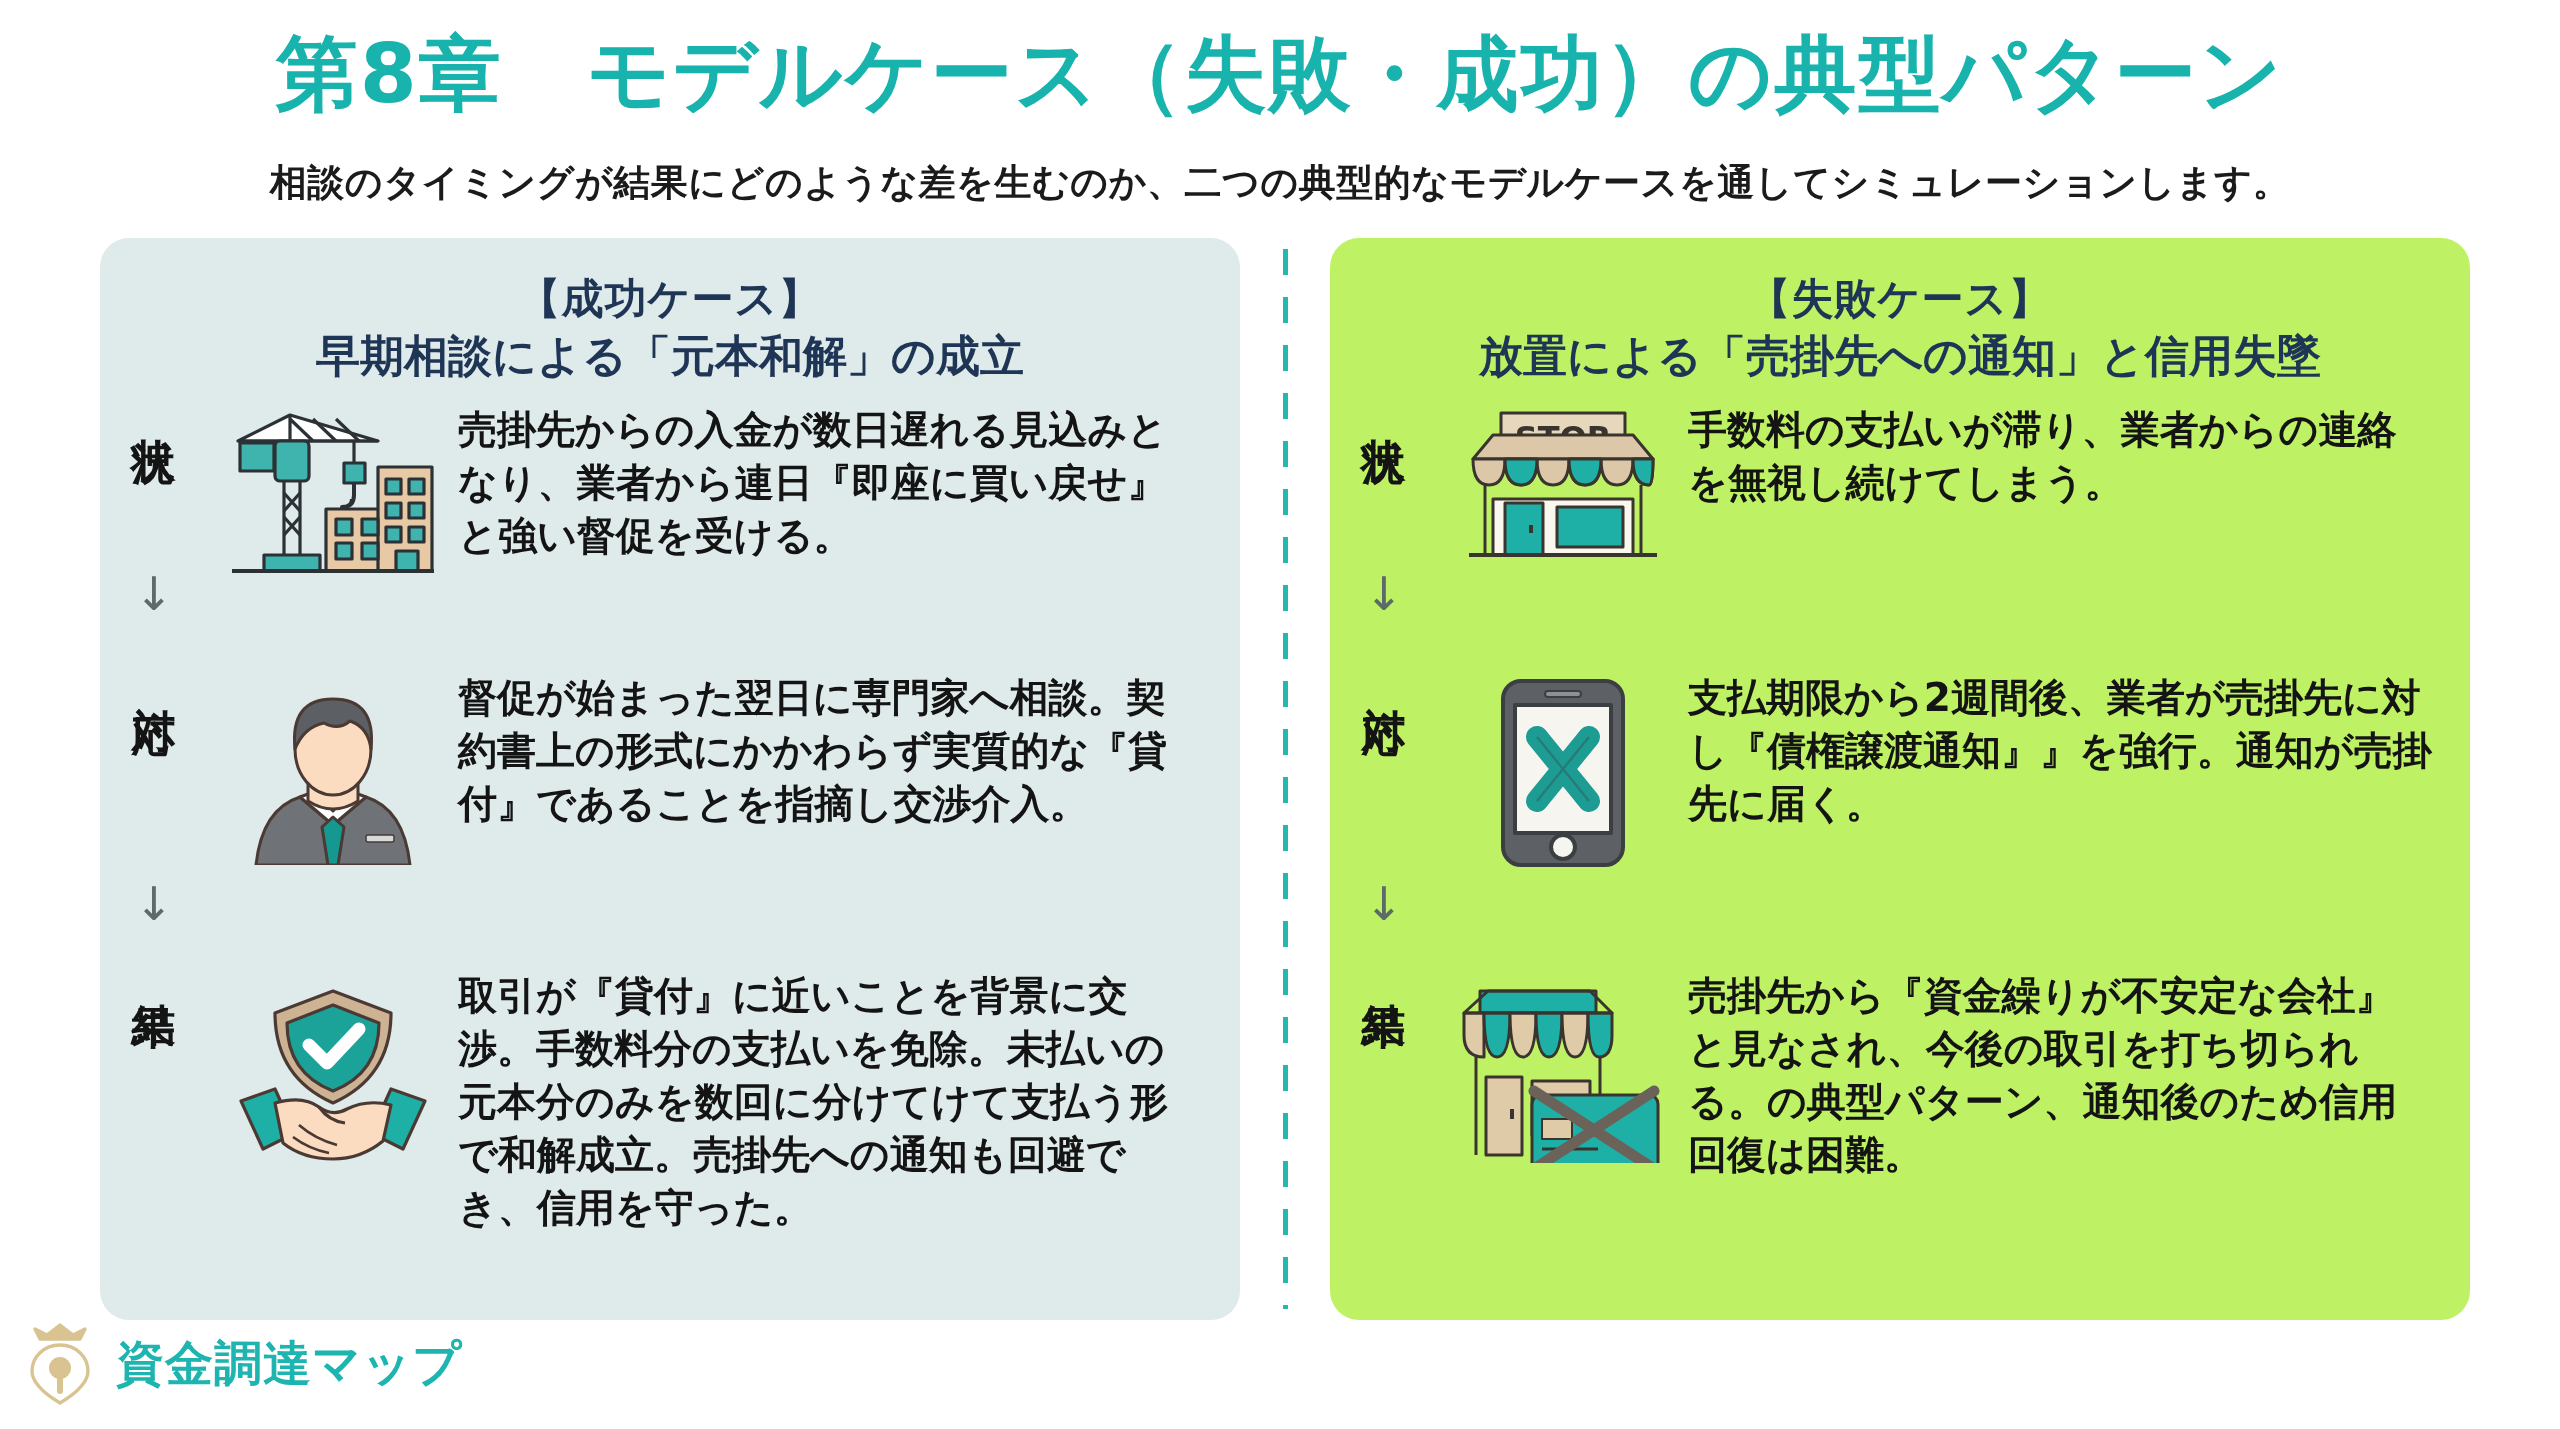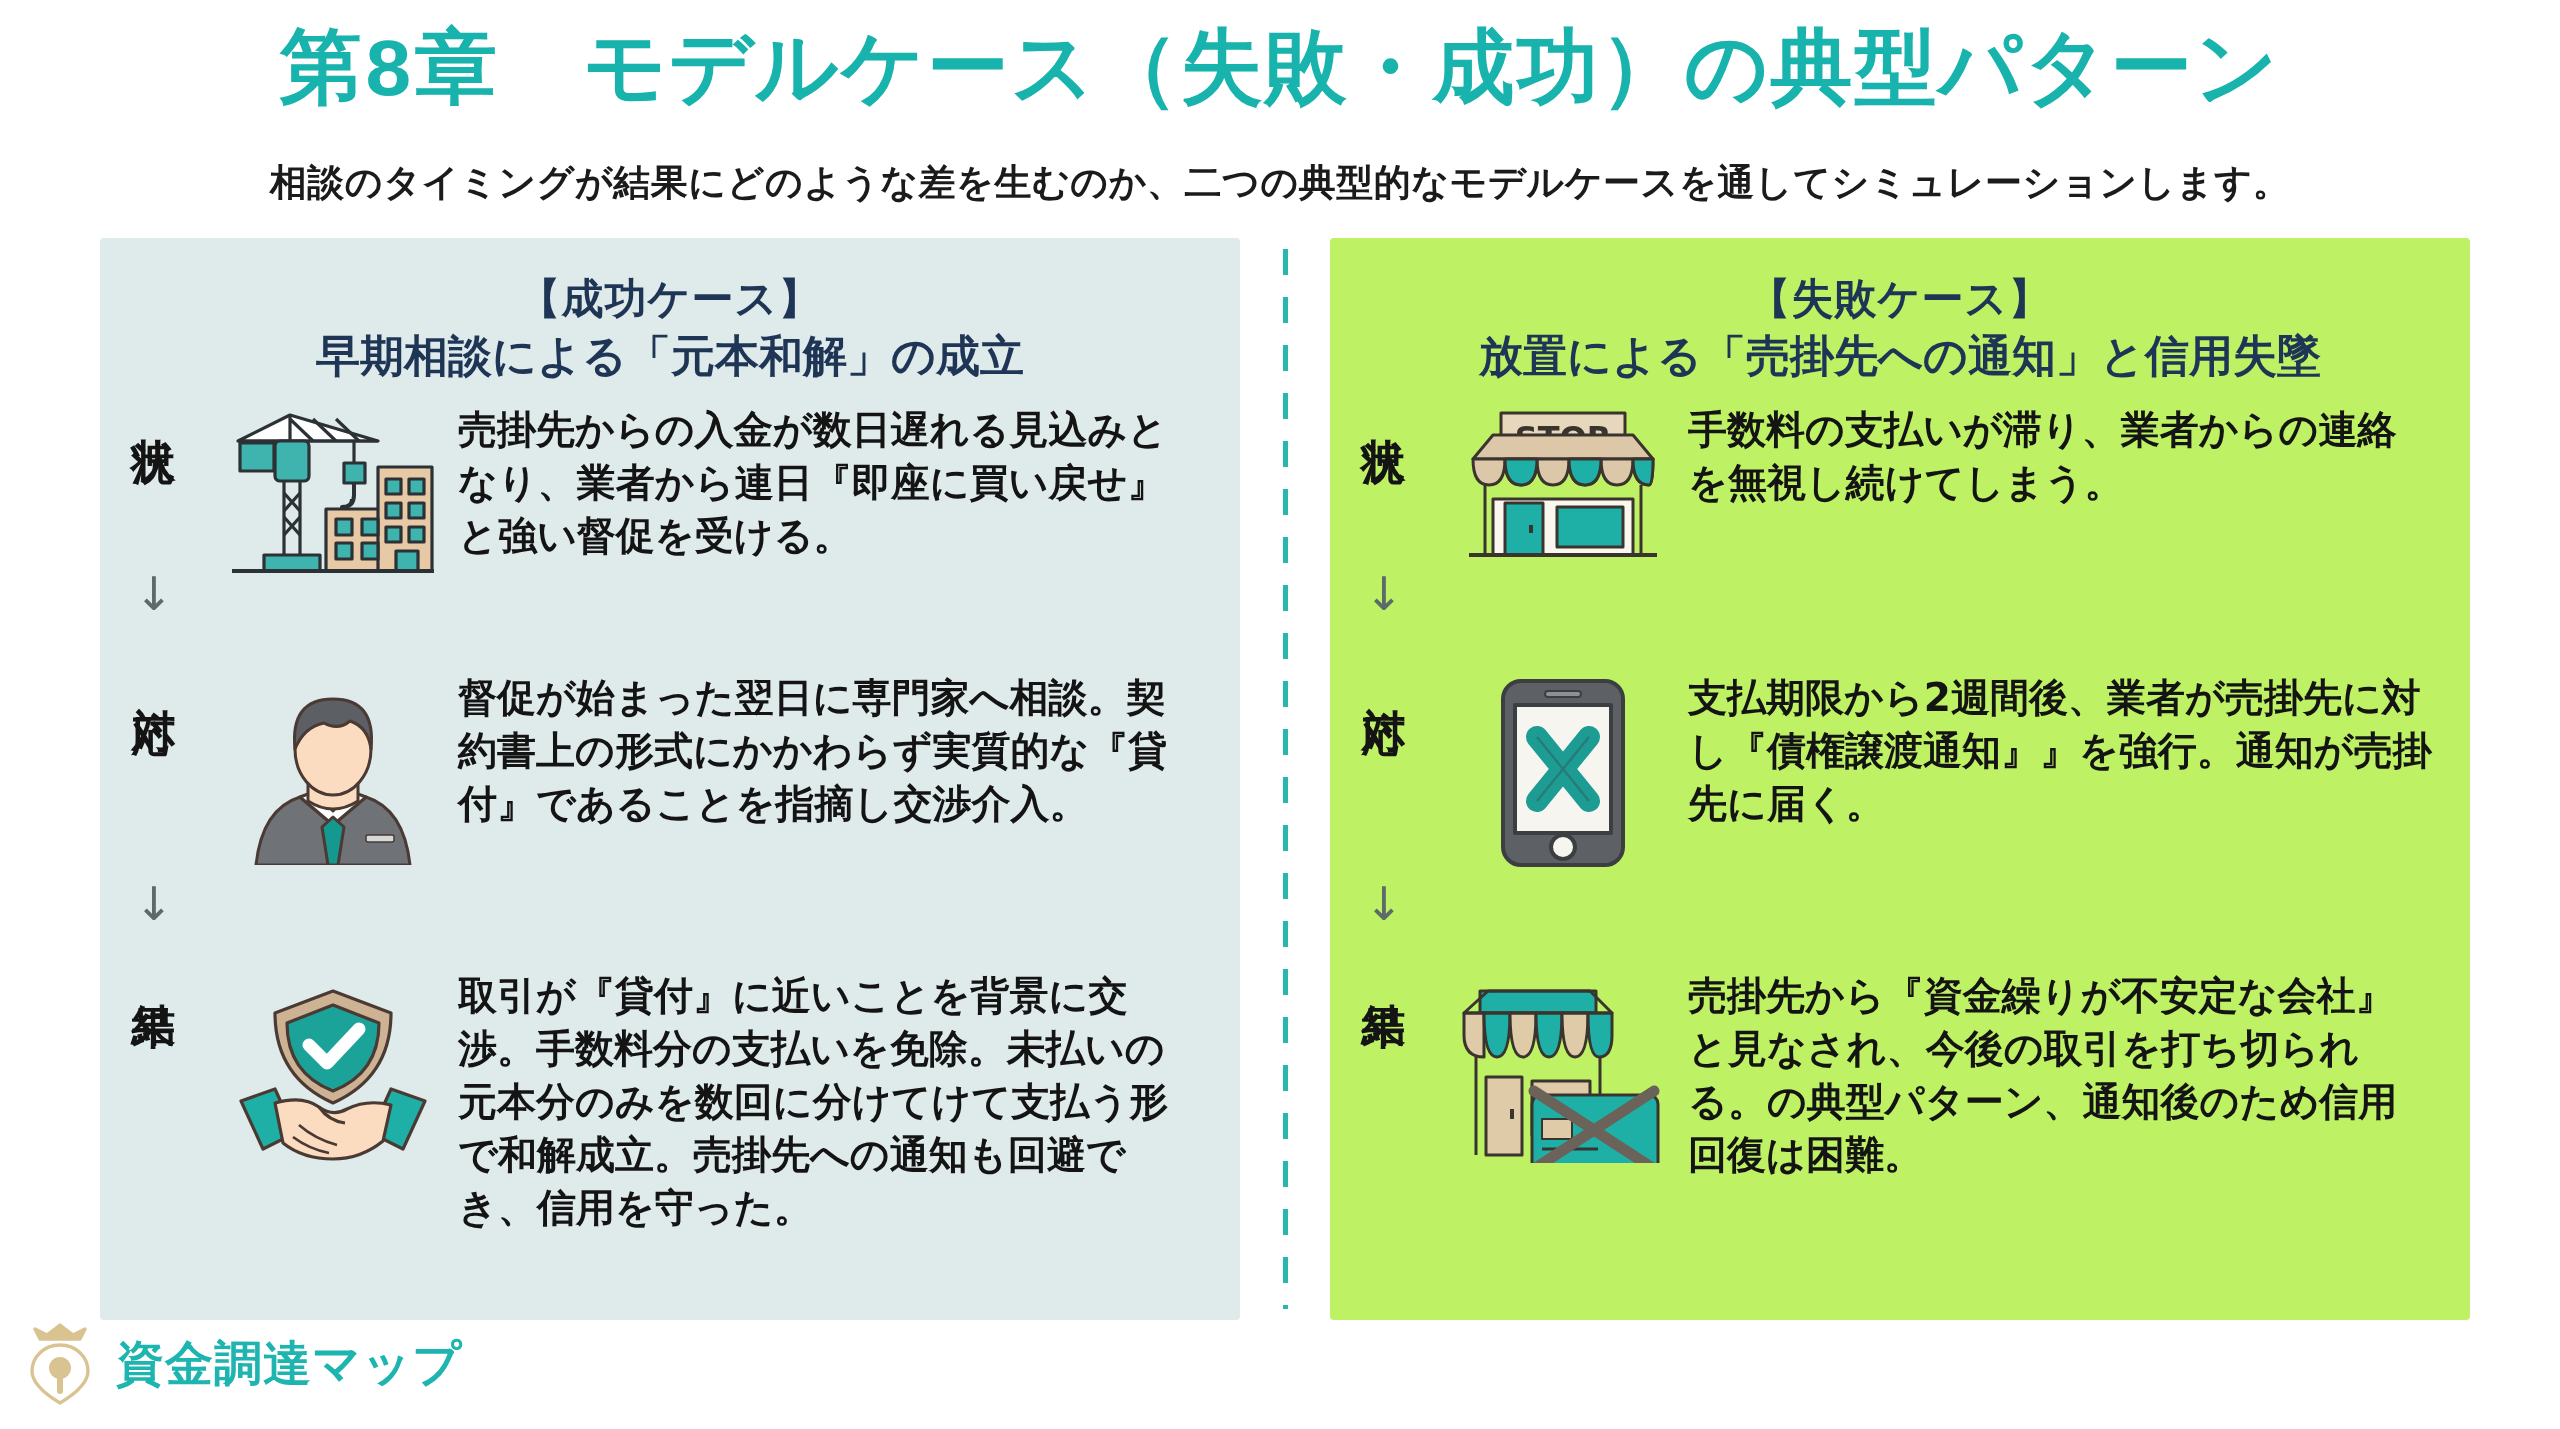--- a/index.html
+++ b/index.html
@@ -20,21 +20,20 @@
   .title {
     position: absolute;
     top: 28px; left: 0; width: 2560px;
     text-align: center;
     font-size: 82px;
     font-weight: 700;
     letter-spacing: 2px;
     color: #17b3ac;
     line-height: 1.12;
     white-space: nowrap;
-    font-family: Liberation Mono, monospace;
   }
   .subtitle {
     position: absolute;
     top: 158px; left: 0; width: 2560px;
     text-align: center;
     font-size: 37px;
     font-weight: 700;
     color: #1b1b1b;
     letter-spacing: 0.5px;
     white-space: nowrap;
@@ -42,21 +41,21 @@
 
   
   .panels {
     position: absolute;
     top: 238px; left: 100px;
     width: 2370px; height: 1082px;
     display: flex;
     align-items: flex-start;
   }
   .panel {
-    border-radius: 4px;
+    border-radius: 29px;
     position: relative;
     overflow: hidden;
   }
   .panel-success {
     width: 1140px; height: 1082px;
     background: #dfeaea;
   }
   .panel-fail {
     width: 1140px; height: 1082px;
     background: #bef264;

